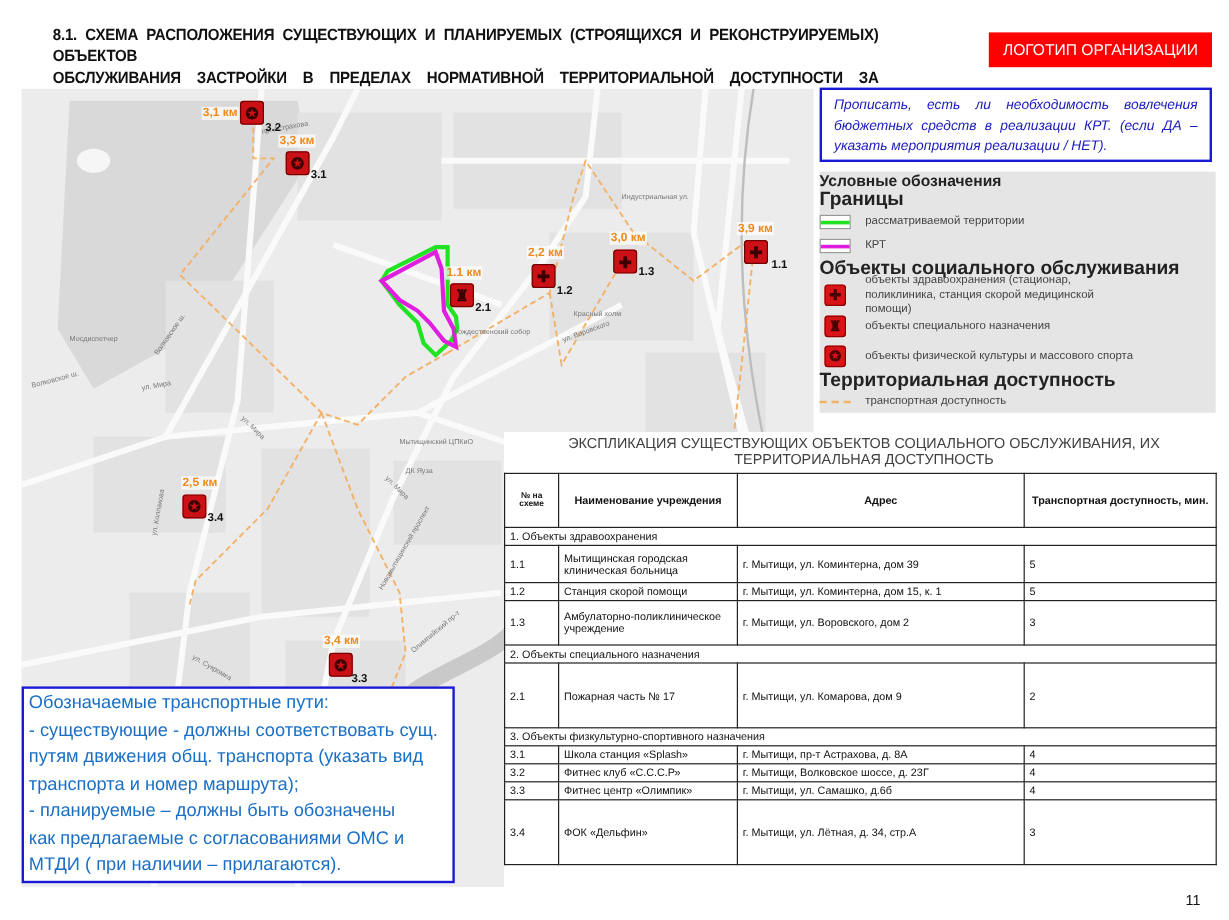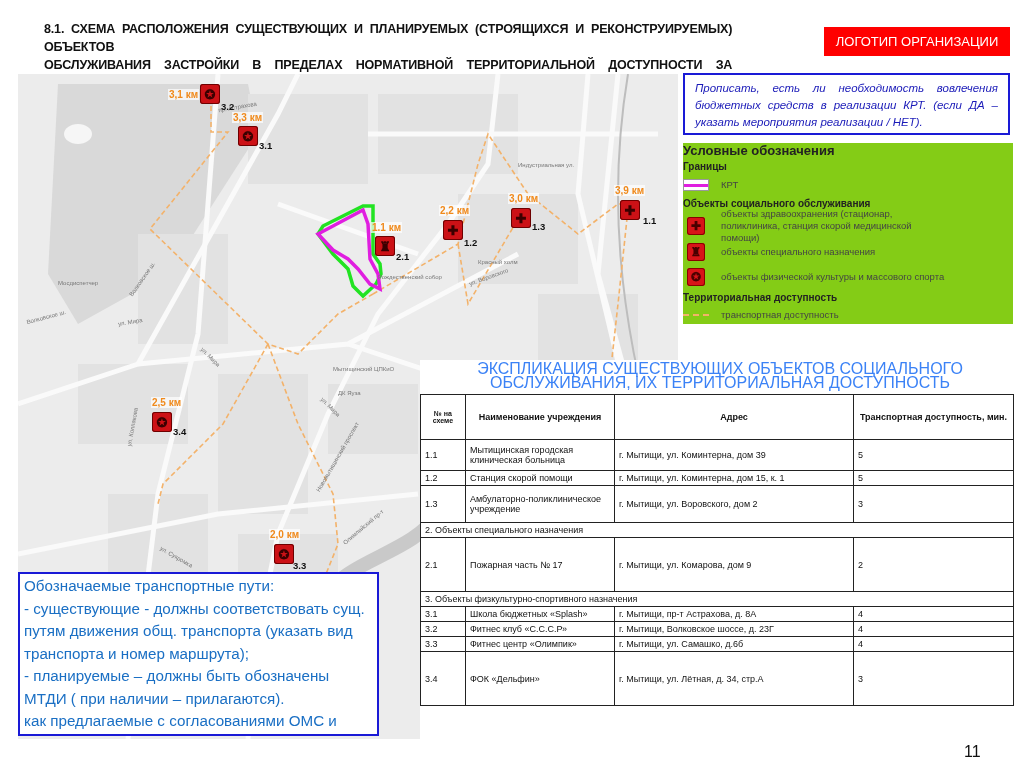--- a/index.html
+++ b/index.html
@@ -4,44 +4,44 @@
 <style>
   html,body{margin:0;padding:0;}
   body{width:1024px;height:767px;position:relative;background:#ffffff;overflow:hidden;font-family:"Liberation Sans",sans-serif;}
   .title{position:absolute;left:44px;top:20px;width:740px;font-size:13.5px;font-weight:bold;line-height:18px;color:#111;letter-spacing:-0.2px;transform:scaleX(0.93);transform-origin:left top;}
   .title div{text-align:justify;text-align-last:justify;}
   .title div:last-child{text-align-last:left;}
   .logo{position:absolute;left:824px;top:27px;width:186px;height:29px;background:#ff0000;color:#fff;font-size:13px;display:flex;align-items:center;justify-content:center;}
   .map{position:absolute;left:18px;top:74px;width:660px;height:665px;background:#ececec;overflow:hidden;}
   .map svg{position:absolute;left:0;top:0;}
   .note-top{position:absolute;left:683px;top:73px;width:327px;height:62px;border:2px solid #1a1ad6;background:#fff;box-sizing:border-box;padding:5px 10px;color:#1a1ab8;font-style:italic;font-size:11.5px;line-height:17px;text-align:justify;}
-  .legend{position:absolute;left:683px;top:143px;width:330px;background:#84cc16;}
+  .legend{position:absolute;left:683px;top:143px;width:330px;background:#e5e5e5;}
   .legend h3{margin:0;font-size:13px;font-weight:bold;color:#222;line-height:16px;}
-  .legend h4{margin:0;font-size:10px;font-weight:bold;color:#222;line-height:16px;}
+  .legend h4{margin:0;font-size:16px;font-weight:bold;color:#222;line-height:16px;}
   .lg-row{display:flex;align-items:center;height:20px;}
   .lg-swatch{width:26px;height:12px;border:1px solid #999;background:#fff;position:relative;margin-right:12px;box-sizing:border-box;}
   .lg-swatch i{position:absolute;left:0;right:0;top:4px;height:3px;}
   .lg-text{font-size:9.5px;color:#444;line-height:12px;}
   .lg-icon{width:18px;height:18px;border-radius:3px;background:#d81418;margin:0 16px 0 4px;display:flex;align-items:center;justify-content:center;color:#4a0000;font-size:12px;font-weight:bold;box-shadow:inset 0 0 0 1px #8a0000;}
   .lg-dash{width:26px;border-top:2px dashed #f3b26a;margin-right:12px;}
   .table-wrap{position:absolute;left:420px;top:360px;width:600px;background:#fff;height:380px;}
-  .tbl-title{font-size:16px;color:#3b82f6;text-align:center;line-height:14px;padding-top:2px;}
+  .tbl-title{font-size:12px;color:#404040;text-align:center;line-height:14px;padding-top:2px;}
   table{border-collapse:collapse;width:594px;margin-top:4px;font-size:9px;color:#111;}
   td,th{border:1px solid #222;padding:0 4px;}
   th{font-weight:bold;height:44px;}
   th.c1{font-size:7px;width:36px;}
   .sect td{height:14px;}
   .r1 td{height:30px;}
   .r2 td{height:14px;}
   .r3 td{height:36px;}
   .r4 td{height:53px;}
   .r5 td{height:14px;}
   .r6 td{height:53px;}
   .note-bottom{position:absolute;left:18px;top:572px;width:361px;height:164px;border:2px solid #1a1ad6;background:#fff;box-sizing:border-box;padding:1px 4px;color:#1a6fc4;font-size:15.2px;line-height:22.5px;white-space:nowrap;overflow:hidden;}
-  .page-num{position:absolute;left:964px;top:743px;font-size:16px;color:#111;}
+  .page-num{position:absolute;left:988px;top:743px;font-size:12px;color:#111;}
   .marker{position:absolute;width:20px;height:20px;border-radius:3px;background:#cc1116;box-shadow:inset 0 0 0 1px #6d0000;display:flex;align-items:center;justify-content:center;color:#3a0000;font-size:13px;font-weight:bold;}
   .dist{position:absolute;color:#f08a1c;font-size:10px;font-weight:bold;background:rgba(255,255,255,0.7);padding:0 1px;}
   .mid{position:absolute;color:#111;font-size:9.5px;font-weight:bold;}
   .street{position:absolute;font-size:6px;color:#777;white-space:nowrap;}
 </style>
 </head>
 <body>
 
 <div class="title">
   <div>8.1. СХЕМА РАСПОЛОЖЕНИЯ СУЩЕСТВУЮЩИХ И ПЛАНИРУЕМЫХ (СТРОЯЩИХСЯ И РЕКОНСТРУИРУЕМЫХ) ОБЪЕКТОВ</div>
@@ -153,32 +153,38 @@
       <span>✚</span>
     </div>
   <span class="mid" style="left:625px;top:141px">1.1</span>
 
   <span class="dist" style="left:133px;top:323px">2,5 км</span>
   <div class="marker" style="left:134px;top:338px">
       <span>✪</span>
     </div>
   <span class="mid" style="left:155px;top:352px">3.4</span>
 
-  <span class="dist" style="left:251px;top:455px">2,0 км</span>
+  <span class="dist" style="left:251px;top:455px">3,4 км</span>
   <div class="marker" style="left:256px;top:470px">
       <span>✪</span>
     </div>
   <span class="mid" style="left:275px;top:486px">3.3</span>
 </div>
 
 <div class="note-top">Прописать, есть ли необходимость вовлечения бюджетных средств в реализации КРТ. (если ДА – указать мероприятия реализации / НЕТ).</div>
 
 <div class="legend">
   <h3>Условные обозначения</h3>
   <h4>Границы</h4>
+  <div class="lg-row">
+    <span class="lg-swatch">
+        <i style="background:#22e322"></i>
+      </span>
+    <span class="lg-text">рассматриваемой территории</span>
+  </div>
   <div class="lg-row">
     <span class="lg-swatch">
         <i style="background:#e01ee0"></i>
       </span>
     <span class="lg-text">КРТ</span>
   </div>
   <h4 style="margin-top:1px">Объекты социального обслуживания</h4>
   <div class="lg-row" style="height:28px">
     <span class="lg-icon">✚</span>
     <span class="lg-text" style="width:230px">объекты здравоохранения (стационар, поликлиника, станция скорой медицинской помощи)</span>
@@ -201,20 +207,23 @@
 <div class="table-wrap">
   <div class="tbl-title">ЭКСПЛИКАЦИЯ СУЩЕСТВУЮЩИХ ОБЪЕКТОВ СОЦИАЛЬНОГО ОБСЛУЖИВАНИЯ, ИХ ТЕРРИТОРИАЛЬНАЯ ДОСТУПНОСТЬ</div>
   <table>
     <tbody>
         <tr>
       <th class="c1">№ на схеме</th>
       <th style="width:140px">Наименование учреждения</th>
       <th style="width:230px">Адрес</th>
       <th>Транспортная доступность, мин.</th>
     </tr>
+    <tr class="sect">
+          <td colspan="4">1. Объекты здравоохранения</td>
+        </tr>
     <tr class="r1">
       <td>1.1</td>
       <td>Мытищинская городская клиническая больница</td>
       <td>г. Мытищи, ул. Коминтерна, дом 39</td>
       <td>5</td>
     </tr>
     <tr class="r2">
       <td>1.2</td>
       <td>Станция скорой помощи</td>
       <td>г. Мытищи, ул. Коминтерна, дом 15, к. 1</td>
@@ -233,21 +242,21 @@
       <td>2.1</td>
       <td>Пожарная часть № 17</td>
       <td>г. Мытищи, ул. Комарова, дом 9</td>
       <td>2</td>
     </tr>
     <tr class="sect">
           <td colspan="4">3. Объекты физкультурно-спортивного назначения</td>
         </tr>
     <tr class="r5">
       <td>3.1</td>
-      <td>Школа бюджетных «Splash»</td>
+      <td>Школа станция «Splash»</td>
       <td>г. Мытищи, пр-т Астрахова, д. 8А</td>
       <td>4</td>
     </tr>
     <tr class="r5">
       <td>3.2</td>
       <td>Фитнес клуб «С.С.С.Р»</td>
       <td>г. Мытищи, Волковское шоссе, д. 23Г</td>
       <td>4</td>
     </tr>
     <tr class="r5">
@@ -265,17 +274,17 @@
   </tbody>
     </table>
 </div>
 
 <div class="note-bottom">
   <div>Обозначаемые транспортные пути:</div>
   <div>- существующие - должны соответствовать сущ.</div>
   <div>путям движения общ. транспорта (указать вид</div>
   <div>транспорта и номер маршрута);</div>
   <div>- планируемые – должны быть обозначены</div>
+  <div>как предлагаемые с согласованиями ОМС и</div>
   <div>МТДИ ( при наличии – прилагаются).</div>
-  <div>как предлагаемые с согласованиями ОМС и</div>
 </div>
 
 <div class="page-num">11</div>
 
 </body></html>

